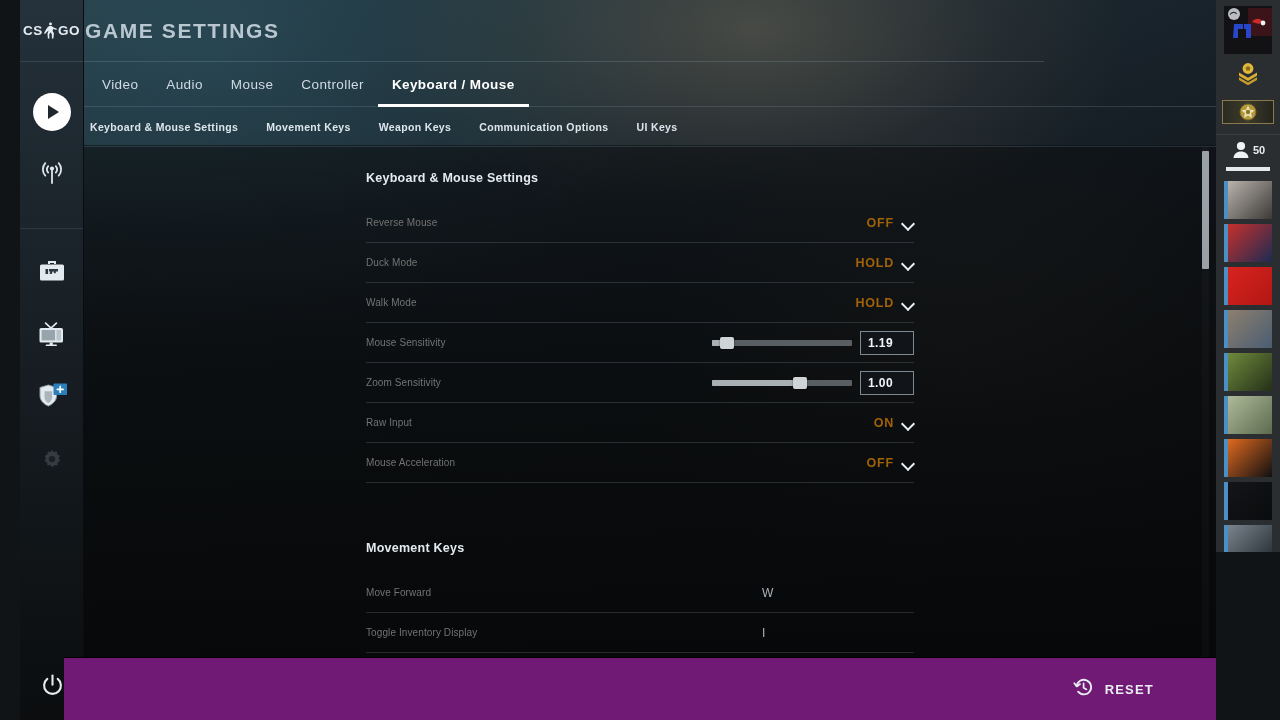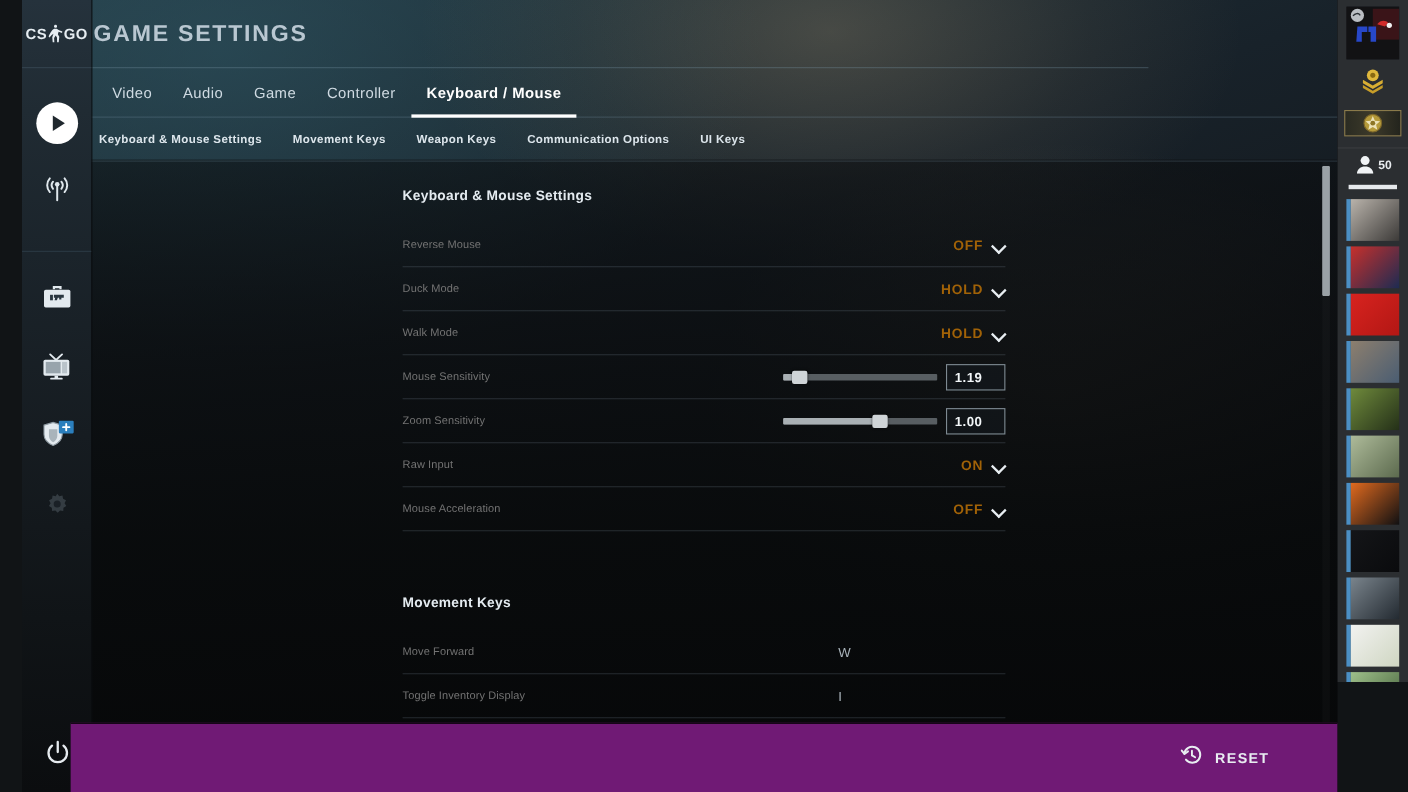--- a/index.html
+++ b/index.html
@@ -176,21 +176,21 @@
   }
   .reset-btn {
     display:flex; align-items:center; gap:11px; cursor:pointer;
   }
   .reset-label {
     font-size:13px; font-weight:bold; color:#e8edf1; letter-spacing:1.2px;
   }
 
   
   .rpanel {
-    position:absolute; right:0; top:0; width:64px; height:620px;
+    position:absolute; right:0; top:0; width:64px; height:552px;
     background:#2b2e31; z-index:7; overflow:hidden;
   }
   .r-avatar {
     width:48px; height:48px; margin:6px auto 0 auto; position:relative;
     background:#121214; overflow:hidden;
   }
   .r-rank {
     height:44px; display:flex; align-items:center; justify-content:center;
   }
   .r-medal {
@@ -316,21 +316,21 @@
     <div class="bg-layer"></div>
     <div class="bg-dark-bottom"></div>
 
     <div class="header">
       <div class="page-title">GAME SETTINGS</div>
     </div>
 
     <div class="tabbar" id="tabbar">
         <div class="tab">Video</div>
         <div class="tab">Audio</div>
-        <div class="tab">Game</div>
+        <div class="tab">Mouse</div>
         <div class="tab">Controller</div>
         <div class="tab active">Keyboard / Mouse</div>
       </div>
 
     <div class="subtabbar" id="subtabbar">
         <div class="subtab">Keyboard &amp; Mouse Settings</div>
         <div class="subtab">Movement Keys</div>
         <div class="subtab">Weapon Keys</div>
         <div class="subtab">Communication Options</div>
         <div class="subtab">UI Keys</div>

